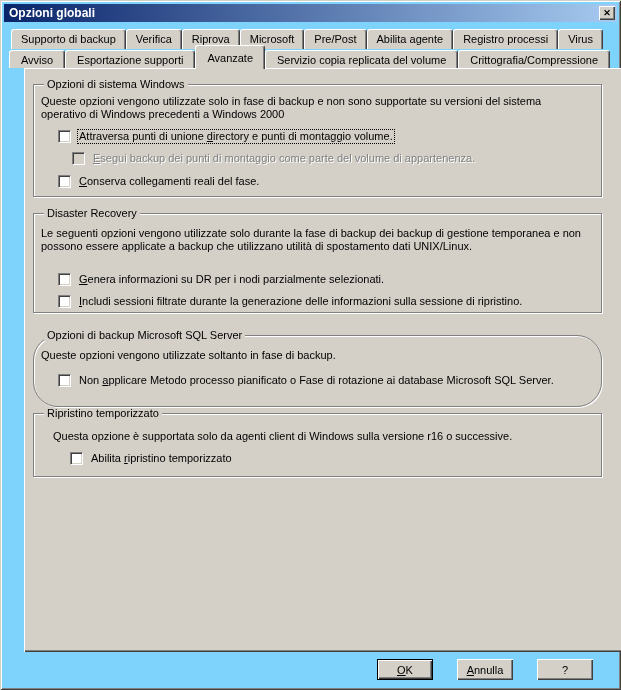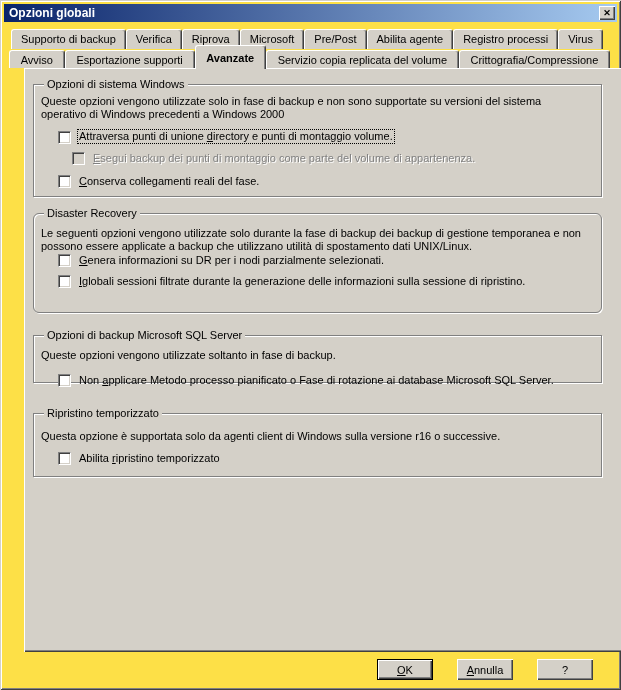--- a/index.html
+++ b/index.html
@@ -1,18 +1,18 @@
 <!DOCTYPE html>
 <html><head>
 <meta charset="utf-8">
 <style>
   html,body{margin:0;padding:0;background:#808080;}
   *{box-sizing:border-box;}
   .dialog{
-    position:relative;width:621px;height:690px;background:#fde047;
+    position:relative;width:621px;height:690px;background:#7dd3fc;
     font-family:"Liberation Sans",sans-serif;font-size:11px;color:#000;
     box-shadow:inset 1px 1px 0 #d4d0c8, inset -1px -1px 0 #404040,
                inset 2px 2px 0 #ffffff, inset -2px -2px 0 #808080;
     overflow:hidden;
   }
   
   .titlebar{
     position:absolute;left:4px;top:4px;right:4px;height:18px;
     background:linear-gradient(to right,#0a246a,#a6caf0);
     display:flex;align-items:center;padding-left:5px;
@@ -30,63 +30,63 @@
   .tab-row-2{left:9px;right:11px;top:50px;height:18px;}
   .tab{
     flex:1 1 auto;background:#d4d0c8;text-align:center;white-space:nowrap;
     padding:3px 8px 2px 8px;
     border-top:1px solid #fff;border-left:1px solid #fff;border-right:1px solid #404040;
     border-top-left-radius:3px;border-top-right-radius:3px;
     box-shadow:inset -1px 0 0 #808080;
     z-index:2;
   }
   .tab.active{
-    margin-top:-5px;height:24px;padding-top:6px;z-index:4;position:relative;font-weight:bold;
+    margin-top:-5px;height:24px;padding-top:6px;z-index:4;position:relative;
   }
   
   .panel{
     position:absolute;left:24px;top:68px;width:607px;height:584px;background:#d4d0c8;
     box-shadow:inset 1px 1px 0 #ffffff, inset -1px -1px 0 #404040, inset -2px -2px 0 #808080;
     z-index:1;
     text-decoration:underline;
   }
   
   .group{
     position:absolute;left:9px;width:569px;
     border:1px solid #808080;
     box-shadow:inset 1px 1px 0 #ffffff, 1px 1px 0 #ffffff;
   }
   .group-title{
     position:absolute;top:-6px;left:10px;background:#d4d0c8;padding:0 3px;line-height:11px;
   }
   .g1{top:16px;height:113px;}
-  .g2{top:145px;height:100px;border-radius:6px;}
-  .g3{top:267px;height:48px;}
-  .g4{top:345px;height:64px;}
+  .g2{top:145px;height:100px;}
+  .g3{top:267px;height:72px;border-radius:25px;}
+  .g4{top:345px;height:64px;padding-left:12px;}
   .desc{margin-left:7px;margin-right:6px;line-height:13px;}
   .g1 .desc{margin-top:10px;}
   .g2 .desc{margin-top:13px;}
   .g3 .desc{margin-top:13px;}
   .g4 .desc{margin-top:16px;}
   
   .cb-row{display:flex;align-items:flex-start;margin-left:24px;height:14px;}
   .cb-box{
     width:13px;height:13px;background:#fff;flex:0 0 13px;
     border:1px solid;border-color:#808080 #fff #fff #808080;
     box-shadow:inset 1px 1px 0 #404040, inset -1px -1px 0 #d4d0c8;
   }
   .cb-label{margin-left:6px;padding:0 2px;line-height:13px;white-space:nowrap;}
   .cb-label.focused{border:1px dotted #000;padding:0 1px;margin-top:-1px;}
   .cb-row.disabled .cb-box{background:#d4d0c8;}
   .cb-row.disabled .cb-label{color:#808080;text-shadow:1px 1px 0 #ffffff;}
   .accel{text-decoration:underline;}
-  .g1 .r1{margin-top:9px;align-items:flex-end;}
+  .g1 .r1{margin-top:9px;}
   .g1 .r2{margin-top:8px;margin-left:38px;}
   .g1 .r3{margin-top:9px;}
-  .g2 .r1{align-items:center;}
+  .g2 .r1{margin-top:20px;}
   .g2 .r2{margin-top:8px;}
   .g3 .r1{margin-top:12px;}
   .g4 .r1{margin-top:9px;}
   
   .btn{
     position:absolute;top:659px;width:56px;height:21px;background:#d4d0c8;
     font-family:"Liberation Sans",sans-serif;font-size:11px;color:#000;
     display:flex;align-items:center;justify-content:center;
     box-shadow:inset 1px 1px 0 #ffffff, inset -1px -1px 0 #404040, inset -2px -2px 0 #808080;
     cursor:default;white-space:pre;
@@ -157,21 +157,21 @@
       <div class="desc">
         <span>Le seguenti opzioni vengono utilizzate solo durante la fase di backup dei backup di gestione temporanea e non</span><br>
         <span>possono essere applicate a backup che utilizzano utilità di spostamento dati UNIX/Linux.</span>
       </div>
       <div class="cb-row r1">
         <span class="cb-box"></span>
         <span class="cb-label"><span></span><span class="accel">G</span><span>enera informazioni su DR per i nodi parzialmente selezionati.</span></span>
       </div>
       <div class="cb-row r2">
         <span class="cb-box"></span>
-        <span class="cb-label"><span></span><span class="accel">I</span><span>globali sessioni filtrate durante la generazione delle informazioni sulla sessione di ripristino.</span></span>
+        <span class="cb-label"><span></span><span class="accel">I</span><span>ncludi sessioni filtrate durante la generazione delle informazioni sulla sessione di ripristino.</span></span>
       </div>
     </div>
 
     <div class="group g3">
       <span class="group-title">Opzioni di backup Microsoft SQL Server</span>
       <div class="desc">
         <span>Queste opzioni vengono utilizzate soltanto in fase di backup.</span>
       </div>
       <div class="cb-row r1">
         <span class="cb-box"></span>

